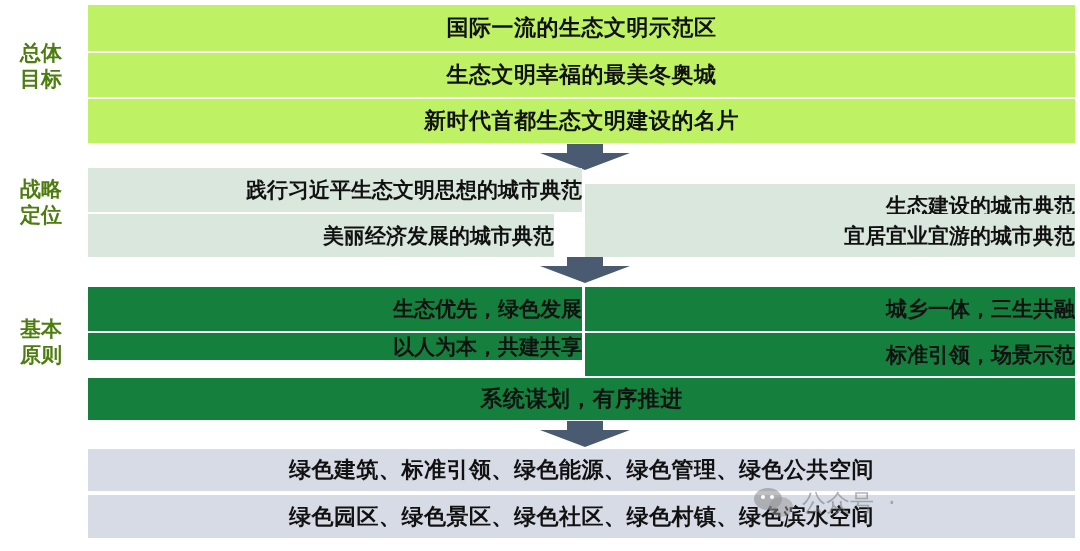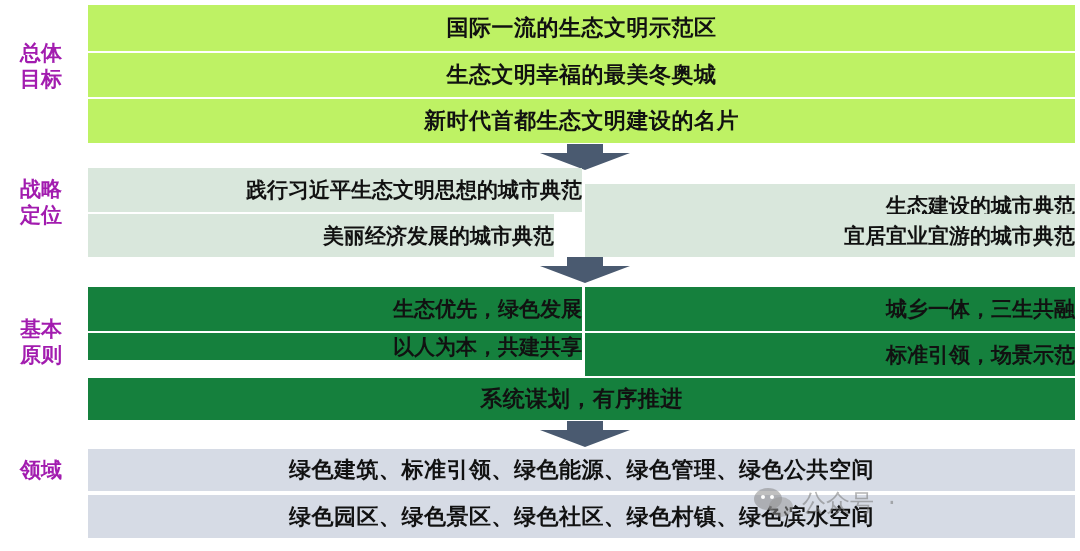--- a/index.html
+++ b/index.html
@@ -1,20 +1,20 @@
 <!DOCTYPE html>
 <html><head>
 <meta charset="utf-8">
 <style>
   * { box-sizing: border-box; margin: 0; padding: 0; }
   html, body { width: 1080px; height: 551px; background: #ffffff; overflow: hidden; }
   body { position: relative; font-family: "DejaVu Sans", "Liberation Sans", sans-serif; color: #111; }
   .label {
     position: absolute; left: 0; width: 82px; text-align: center;
-    font-weight: bold; font-size: 21px; line-height: 26px; color: #a21caf;
+    font-weight: bold; font-size: 21px; line-height: 26px; color: #4d7c0f;
   }
   .bar {
     position: absolute; left: 88px; width: 987px;
     display: flex; align-items: center; justify-content: center;
     font-weight: bold; font-size: 22px; color: #111; letter-spacing: 0.5px;
   }
   .cell {
     position: absolute; display: flex; align-items: center; justify-content: flex-end;
     font-weight: bold; font-size: 21px; color: #111;
   }
@@ -90,21 +90,20 @@
   </div>
 <div class="bar orange" style="top:378px;height:42px;">
     <span>系统谋划，有序推进</span>
   </div>
 
 <svg class="arrow" style="top:421px;" viewBox="0 0 90 26">
   <polygon points="27,0 63,0 63,9 90,9 45,26 0,9 27,9" fill="#4a5a70"></polygon>
 </svg>
 
 <div class="label" style="top:448px;line-height:45px;">
-  <div>领域</div>
 </div>
 <div class="bar blue" style="top:449px;height:42px;">
     <span>绿色建筑、标准引领、绿色能源、绿色管理、绿色公共空间</span>
   </div>
 <div class="bar blue" style="top:495px;height:43px;">
     <span>绿色园区、绿色景区、绿色社区、绿色村镇、绿色滨水空间</span>
   </div>
 
 <div class="watermark">
   <svg class="wm-icon" viewBox="0 0 44 34">

